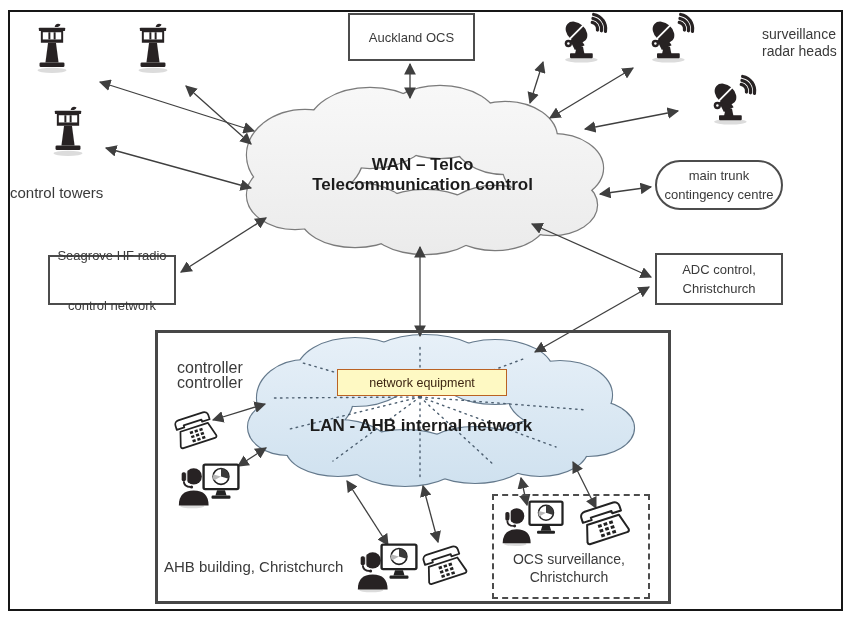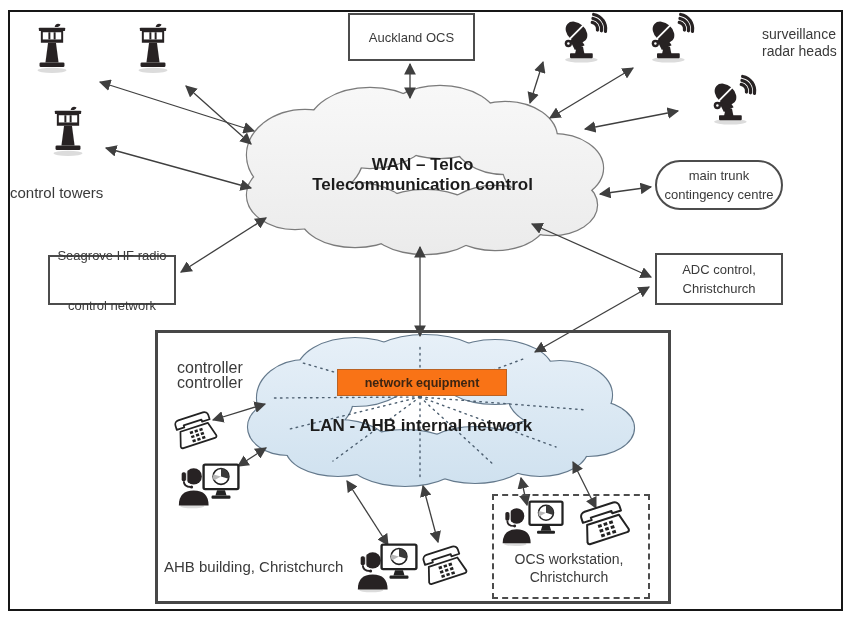--- a/index.html
+++ b/index.html
@@ -8,23 +8,23 @@
   #frame{position:absolute;left:8px;top:10px;width:831px;height:597px;border:2px solid #161616;}
   svg{position:absolute;left:0;top:0;}
   .lbl{position:absolute;font-size:14.5px;line-height:18px;color:#3a3a3a;}
   .node-box{position:absolute;background:#fff;border:2px solid #4c4c4c;display:flex;
             flex-direction:column;justify-content:center;align-items:center;text-align:center;
             font-size:13px;line-height:19px;color:#3a3a3a;}
   .cloud-title{position:absolute;font-weight:bold;color:#1c1c1c;font-size:17px;line-height:20px;
                text-align:center;}
   #lan-frame{position:absolute;left:155px;top:330px;width:510px;height:268px;border:3px solid #474747;background:transparent;}
   #ocs-dashed{position:absolute;left:492px;top:494px;width:154px;height:101px;border:2px dashed #4c4c4c;}
-  #net-equip{position:absolute;left:337px;top:369px;width:168px;height:25px;background:#f97316;
+  #net-equip{position:absolute;left:337px;top:369px;width:168px;height:25px;background:#fef9c3;
              border:1.5px solid #BA6223;display:flex;align-items:center;justify-content:center;
-             font-size:12.5px;font-weight:700;color:#3d2512;}
+             font-size:12.5px;font-weight:400;color:#3d2512;}
   .wan-stroke{fill:url(#gWan);stroke:#7b7b7b;stroke-width:2.4;}
   .wan-fill{fill:url(#gWan);stroke:none;}
   .lan-stroke{fill:url(#gLan);stroke:#64798c;stroke-width:2.2;}
   .lan-fill{fill:url(#gLan);stroke:none;}
   .arrow{stroke:#3f3f3f;stroke-width:1.3;}
   .ray{stroke:#4d5f70;stroke-width:1.4;stroke-dasharray:1.5 4.5;fill:none;stroke-linecap:round;}
 </style>
 </head>
 <body>
 
@@ -233,16 +233,16 @@
   <div class="lbl" style="left:762px;top:26px;font-size:14px;line-height:17px;">
     <div>surveillance</div>
     <div>radar heads</div>
   </div>
   <div class="lbl" style="left:177px;top:360px;font-size:16px;line-height:15px;">
     <div>controller</div>
     <div>controller</div>
   </div>
   <div class="lbl" style="left:164px;top:558px;font-size:15px;">AHB building, Christchurch</div>
   <div class="lbl" style="left:492px;top:550px;width:154px;text-align:center;font-size:14px;line-height:18px;">
-    <div>OCS workstation,</div>
+    <div>OCS surveillance,</div>
     <div>Christchurch</div>
   </div>
 </div>
 
 </body></html>

